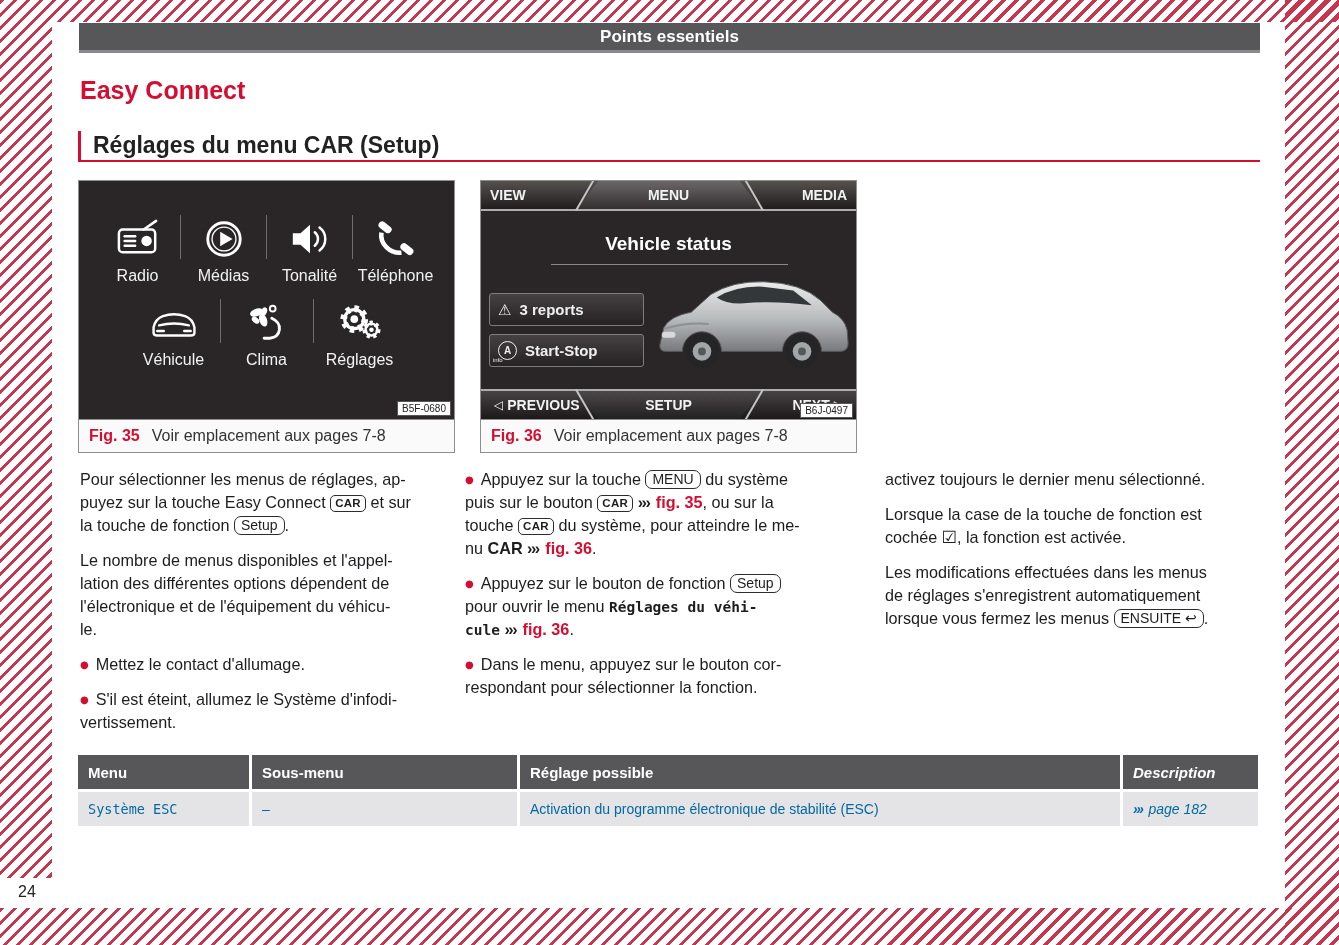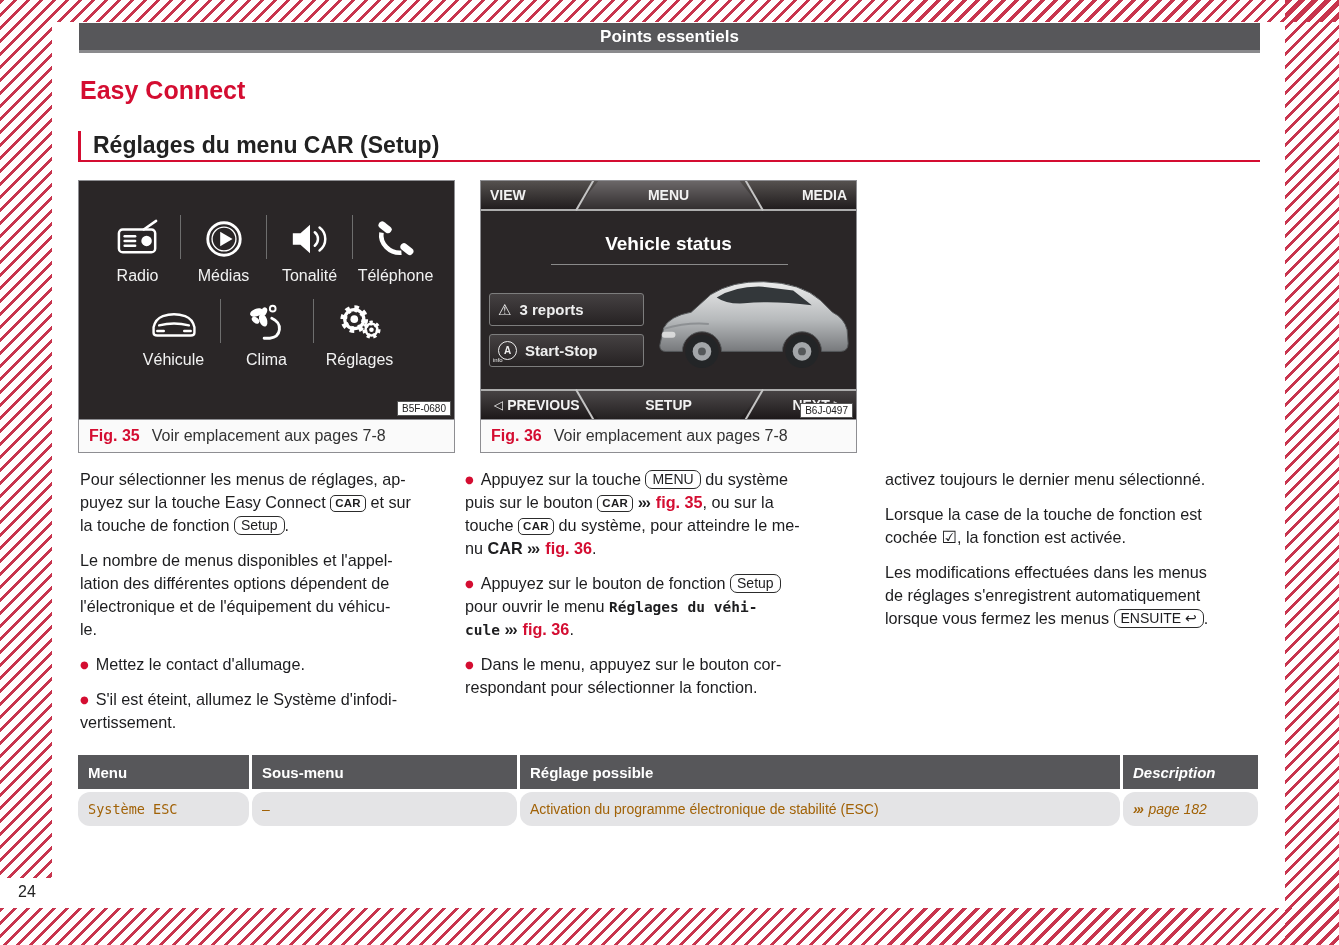--- a/index.html
+++ b/index.html
@@ -79,21 +79,21 @@
   .figref{color:#d40d31;font-weight:bold;}
   .bold{font-weight:bold;}
   .mono{font-family:"DejaVu Sans Mono","Liberation Mono",monospace;font-weight:bold;font-size:14.5px;}
   .arrows{font-weight:bold;letter-spacing:-1.5px;margin-right:2px;}
   .chk{font-family:"DejaVu Sans",sans-serif;font-size:17px;}
   
   .settings-table{position:absolute;left:78px;top:755px;width:1180px;font-size:14px;}
   .t-row{display:flex;gap:3px;margin-bottom:3px;}
   .t-cell{height:34px;display:flex;align-items:center;padding:0 10px;box-sizing:border-box;}
   .t-head .t-cell{background:#57575a;color:#fff;font-weight:bold;font-size:15px;}
-  .t-body .t-cell{background:#e4e4e6;color:#a16207;border-radius:12px;}
+  .t-body .t-cell{background:#e4e4e6;color:#0369a1;}
   .c1{width:171px;flex:none;} .c2{width:265px;flex:none;} .c3{width:600px;flex:none;} .c4{width:135px;flex:none;font-style:italic;}
   .cell-mono{font-family:"DejaVu Sans Mono","Liberation Mono",monospace;font-size:13.5px;}
   .page-number{position:absolute;left:18px;top:883px;font-size:16px;color:#222;}
 </style>
 </head>
 <body>
 
 <div class="page">
 
   <div class="stripes stripe-top"></div>

